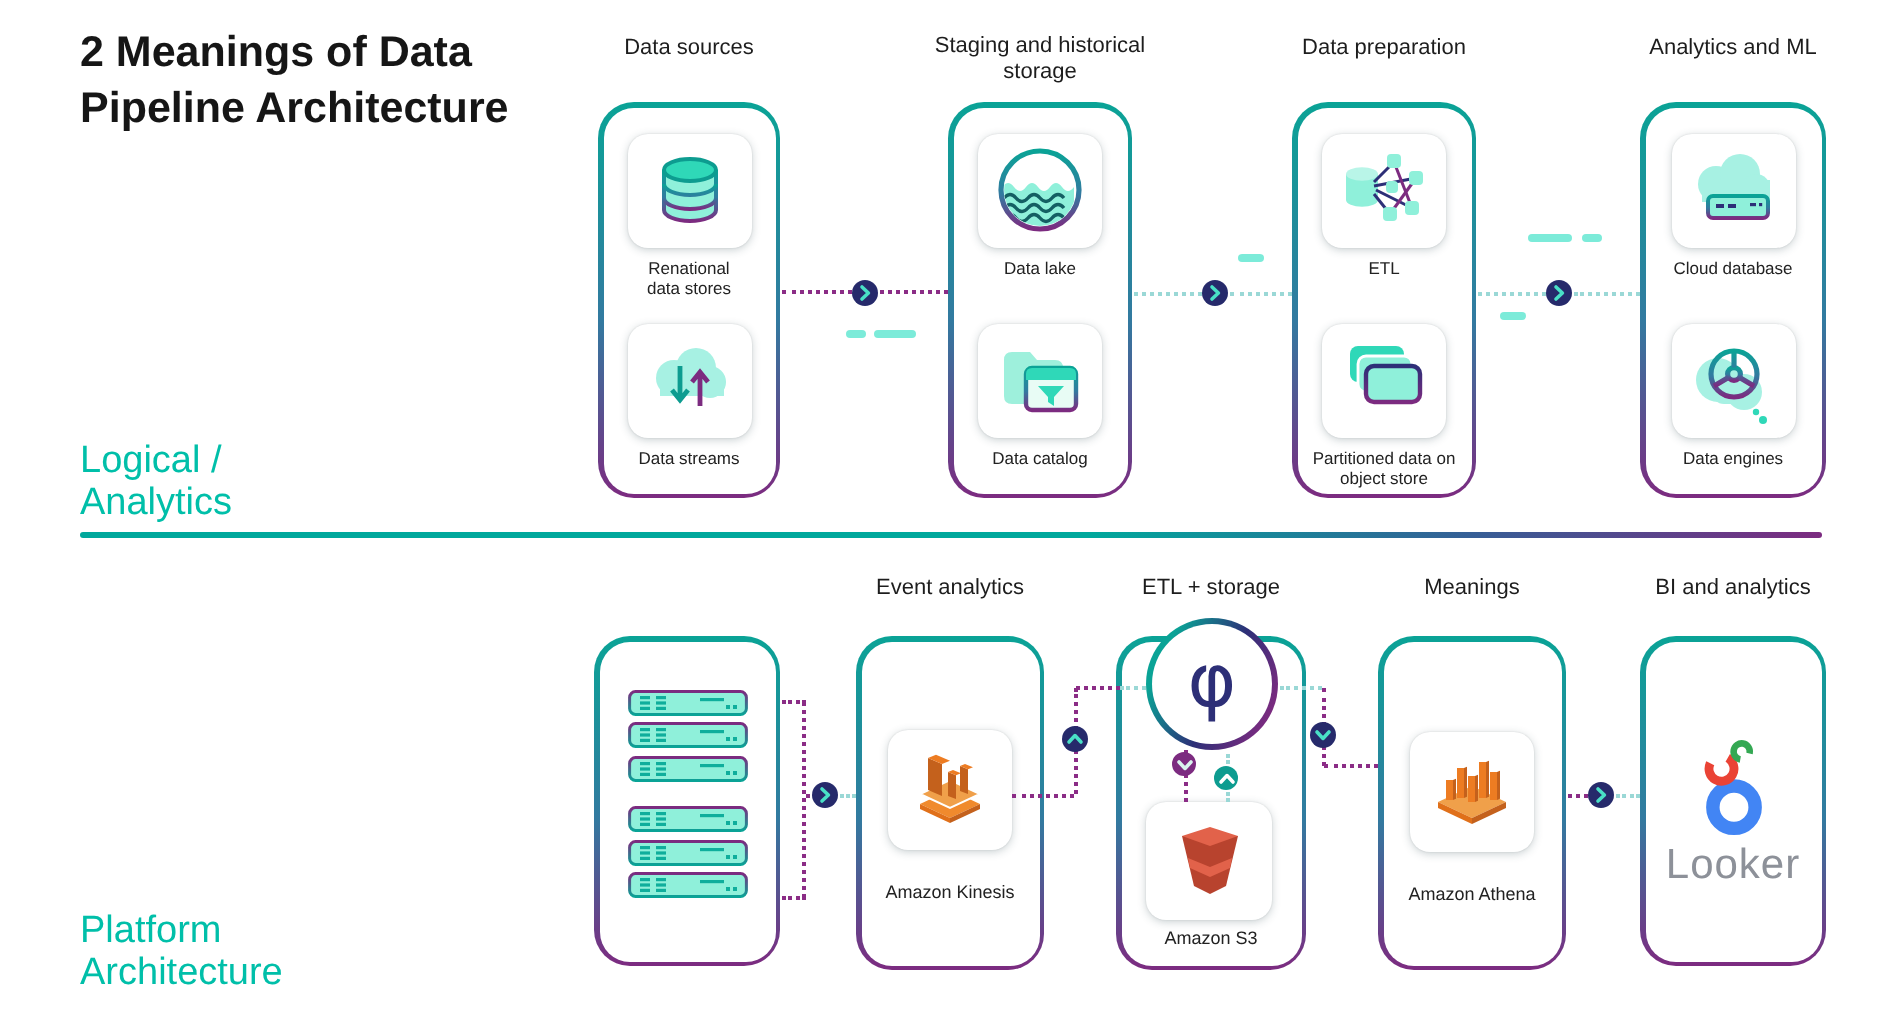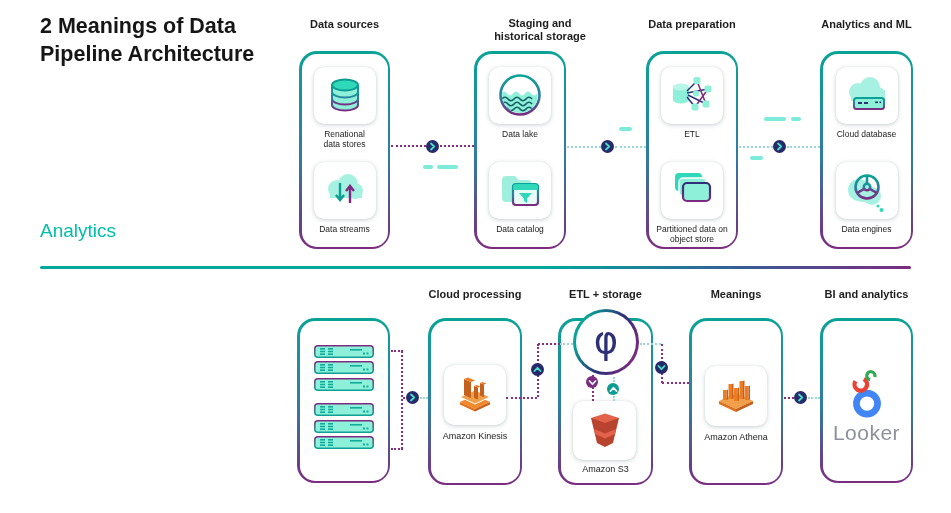--- a/index.html
+++ b/index.html
@@ -7,21 +7,21 @@
           font-family:"Liberation Sans","DejaVu Sans",sans-serif;color:#1c1c1c;}
 
   
   .title{position:absolute;left:40px;top:12px;width:260px;font-size:21.5px;font-weight:700;
          line-height:1.32;color:#161616;}
   .title span{display:block;}
   .row-label{position:absolute;left:40px;font-size:19px;line-height:1.12;color:#00bfa9;}
   .row-label span{display:block;}
 
   
-  .colh{position:absolute;font-size:11px;font-weight:700;color:#1d1d1d;text-align:center;line-height:1.18;}
+  .colh{position:absolute;font-size:11px;font-weight:400;color:#1d1d1d;text-align:center;line-height:1.18;}
 
   
   .gbox{position:absolute;border-radius:18px;padding:2.5px;box-sizing:border-box;
         background:linear-gradient(180deg,#0aa396 0%,#327aa0 55%,#7c2b80 100%);}
   .gbox-in{width:100%;height:100%;background:#fff;border-radius:15px;box-sizing:border-box;
            display:flex;flex-direction:column;align-items:center;}
   .top-in{padding-top:13px;}
   .card{width:62px;height:57px;border-radius:10px;background:#fff;flex:none;
         box-shadow:0 1px 4px rgba(45,70,80,.25),0 0 1px rgba(0,0,0,.12);
         display:flex;align-items:center;justify-content:center;}
@@ -31,21 +31,21 @@
   .card2{margin-top:12px;}
   .item-label{font-size:9px;color:#222;text-align:center;}
 
   
   .b2-in{padding-top:44px;}
   .b4-in{padding-top:45px;}
   .b5-in{padding-top:48px;}
   .b1-in{padding-top:24px;}
   .srv{margin-bottom:3.5px;flex:none;}
   .srv.gap{margin-top:9px;}
-  .b2-in .item-label,.b4-in .item-label{margin-top:6px;}
+  .b2-in .item-label,.b4-in .item-label{margin-top:16px;}
 
   
   .phi-wrap{position:absolute;left:573px;top:309px;width:66px;height:66px;border-radius:50%;
             padding:3px;box-sizing:border-box;z-index:5;
             background:linear-gradient(115deg,#0aa396 18%,#2d2f77 55%,#7c2b80 88%);}
   .phi-in{width:100%;height:100%;border-radius:50%;background:#fff;
           display:flex;align-items:center;justify-content:center;}
   .phi-glyph{font-size:37px;color:#2d2f77;margin-top:-3px;font-family:"DejaVu Sans",sans-serif;}
 
   
@@ -91,27 +91,32 @@
 </svg>
 
 <div class="canvas">
 
   <div class="title">
     <span>2 Meanings of Data</span>
     <span>Pipeline Architecture</span>
   </div>
 
   <div class="row-label" style="top:220px">
+    <span>Logical /</span>
     <span>Analytics</span>
   </div>
+  <div class="row-label" style="top:455px">
+    <span>Platform</span>
+    <span>Architecture</span>
+  </div>
 
   <div class="divider"></div>
 
   <div class="colh" style="left:299px;top:18px;width:91px">Data sources</div>
-  <div class="colh" style="left:484px;top:17px;width:112px">Staging and historical storage</div>
+  <div class="colh" style="left:464px;top:17px;width:112px">Staging and historical storage</div>
   <div class="colh" style="left:631px;top:18px;width:122px">Data preparation</div>
   <div class="colh" style="left:805px;top:18px;width:123px">Analytics and ML</div>
 
   <div class="gbox" style="left:299px;top:51px;width:91px;height:198px">
     <div class="gbox-in top-in">
       <div class="card">
         <svg viewBox="0 0 42 42" width="42" height="42">
           <path d="M8 11 V31 a13 5.5 0 0 0 26 0 V11" fill="#8ff0da" stroke="url(#gTP)" stroke-width="2"></path>
           <path d="M8 18 a13 5.5 0 0 0 26 0 M8 25 a13 5.5 0 0 0 26 0" fill="none" stroke="url(#gTP)" stroke-width="2"></path>
           <ellipse cx="21" cy="11" rx="13" ry="5.5" fill="#2fd8b8" stroke="#0d9c90" stroke-width="2"></ellipse>
@@ -265,21 +270,21 @@
   <div class="dh lt" style="left:787px;top:146px;width:33px"></div>
   <div class="badge" style="left:773px;top:140px">
     <svg width="7" height="9" viewBox="0 0 7 9">
         <path d="M2 1.5 L5.2 4.5 L2 7.5" fill="none" stroke="#49e0c6" stroke-width="1.8" stroke-linecap="round" stroke-linejoin="round"></path>
       </svg>
   </div>
   <div class="dash" style="left:764px;top:117px;width:22px"></div>
   <div class="dash" style="left:791px;top:117px;width:10px"></div>
   <div class="dash" style="left:750px;top:156px;width:13px"></div>
 
-  <div class="colh" style="left:420px;top:288px;width:110px">Cloud processing</div>
+  <div class="colh" style="left:420px;top:288px;width:110px">Event analytics</div>
   <div class="colh" style="left:558px;top:288px;width:95px">ETL + storage</div>
   <div class="colh" style="left:689px;top:288px;width:94px">Meanings</div>
   <div class="colh" style="left:813px;top:288px;width:107px">BI and analytics</div>
 
   <div class="gbox" style="left:297px;top:318px;width:93px;height:165px">
     <div class="gbox-in b1-in">
       <svg class="srv" viewBox="0 0 60 13" width="60" height="13">
         <rect x="0.8" y="0.8" width="58.4" height="11.4" rx="3" fill="#8ff0da" stroke="url(#gPT)" stroke-width="1.5"></rect>
         <g fill="#0fae9c">
             <rect x="6" y="3" width="5" height="1.6"></rect>

